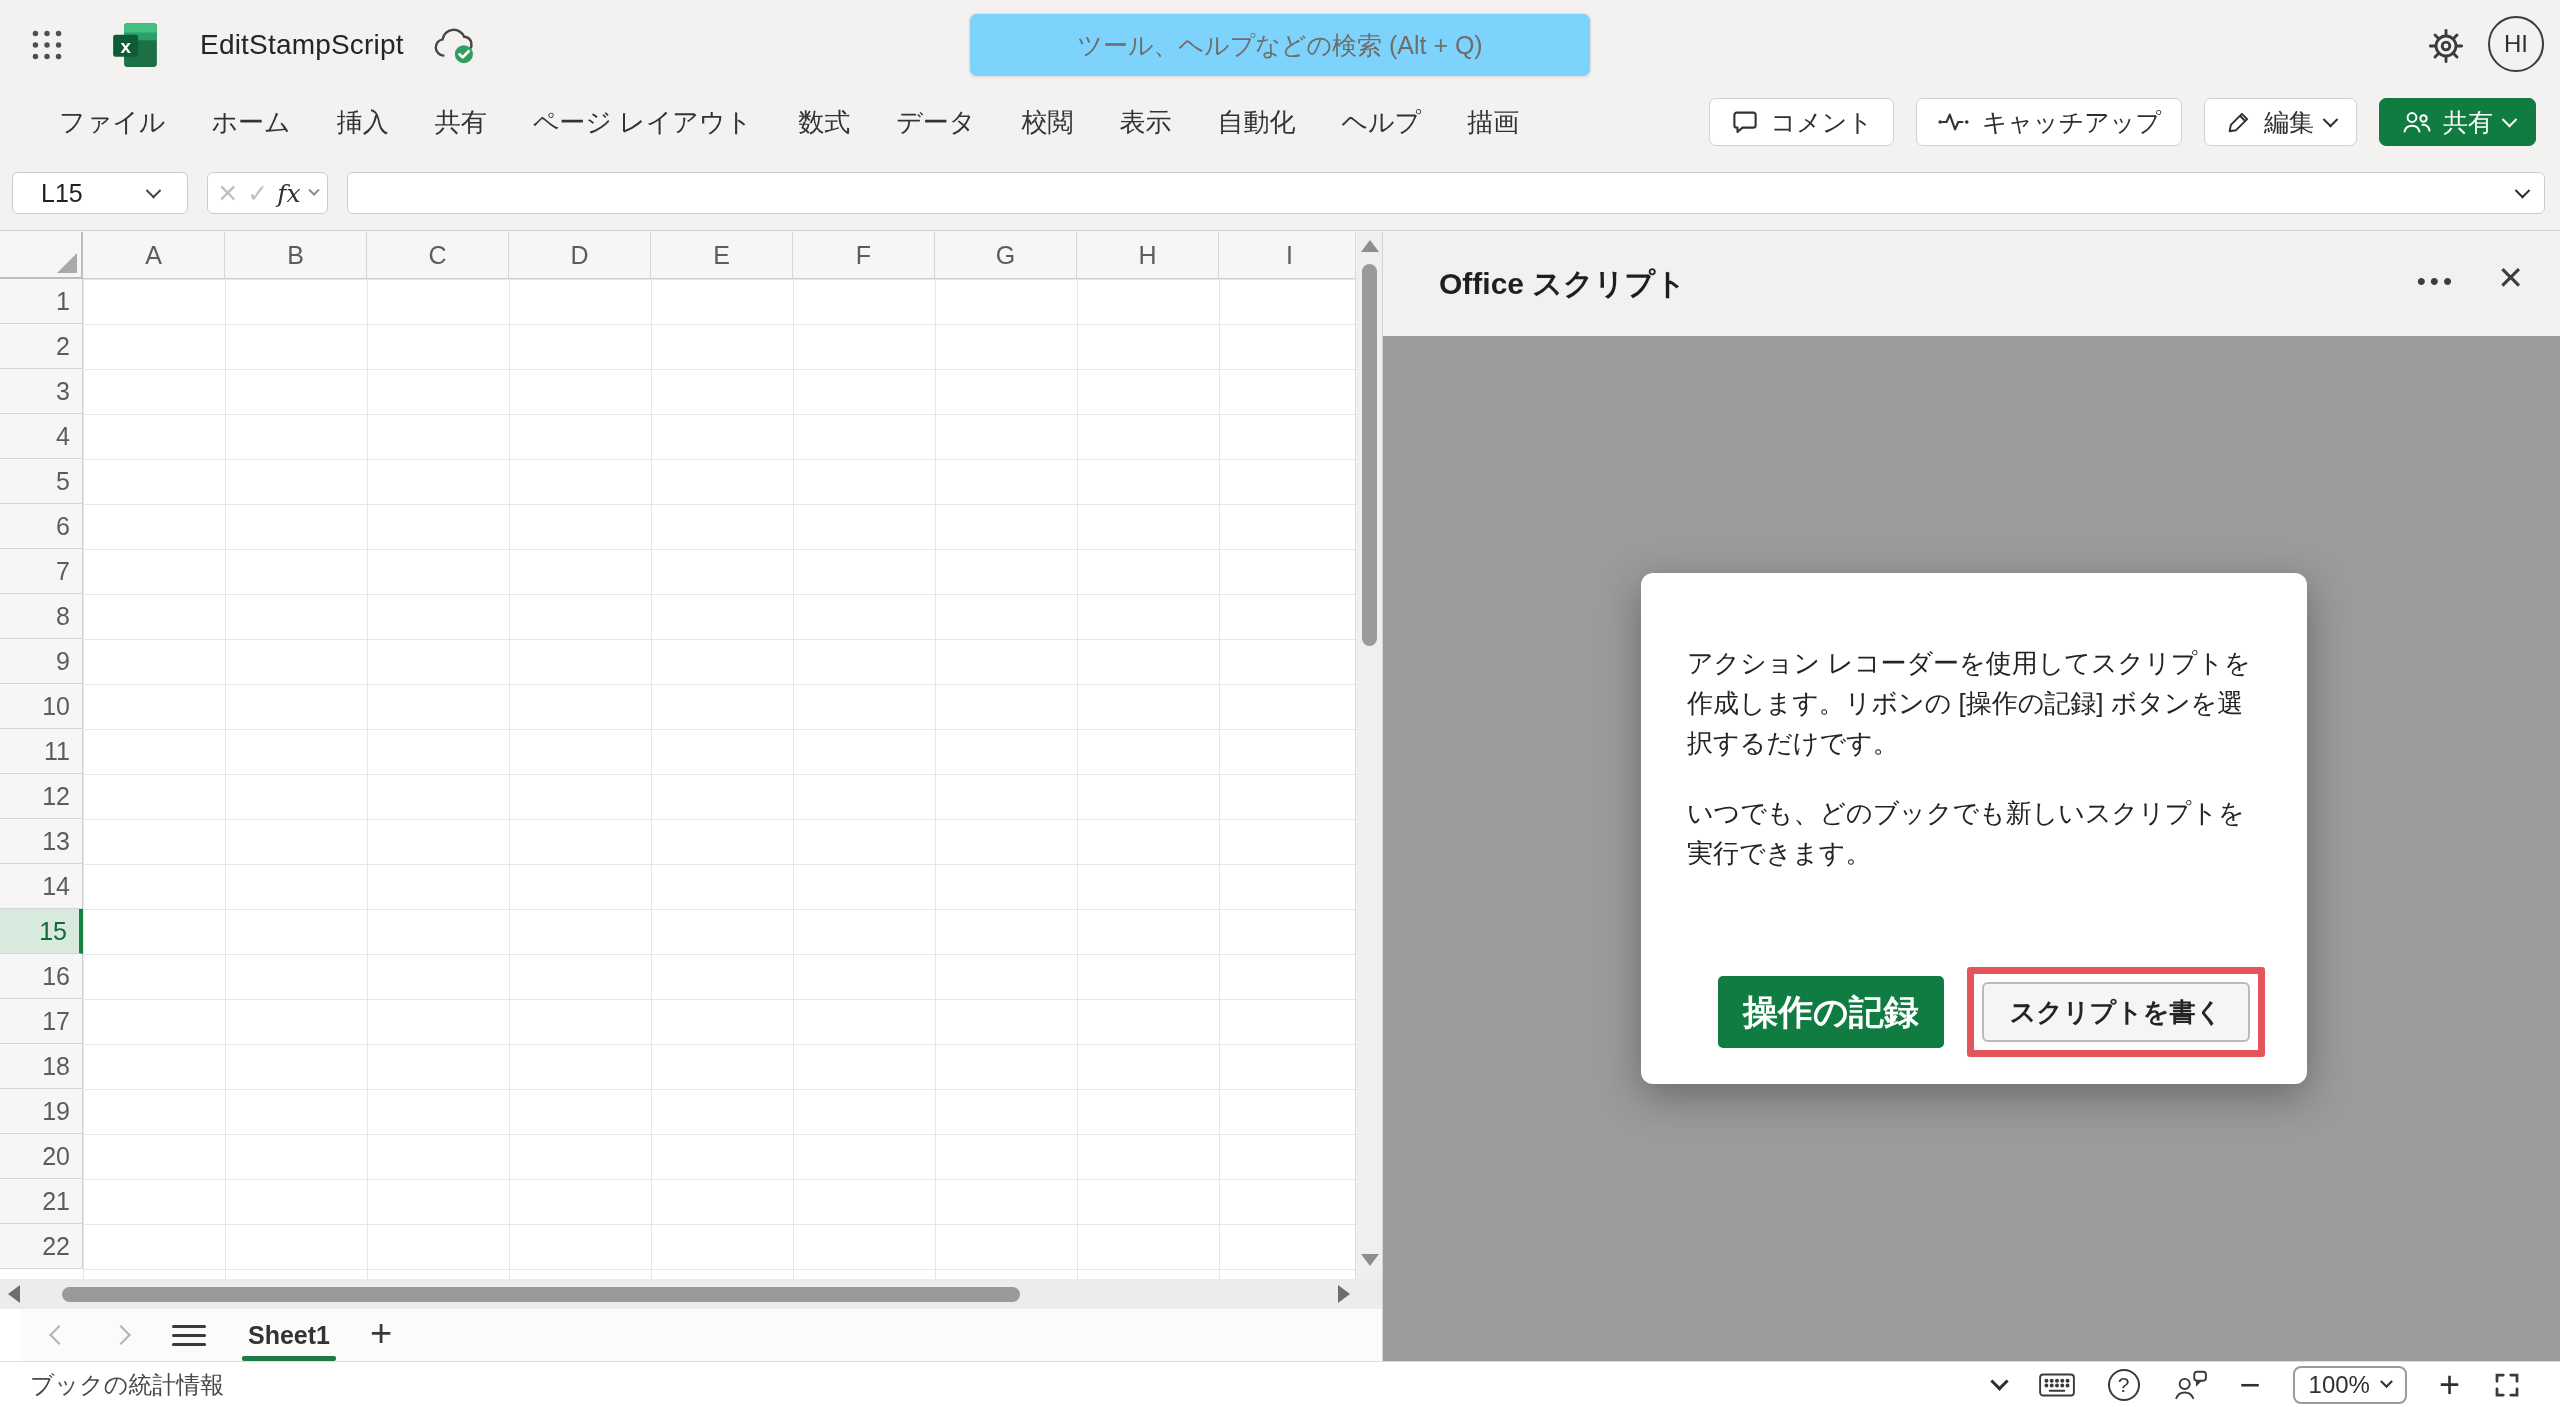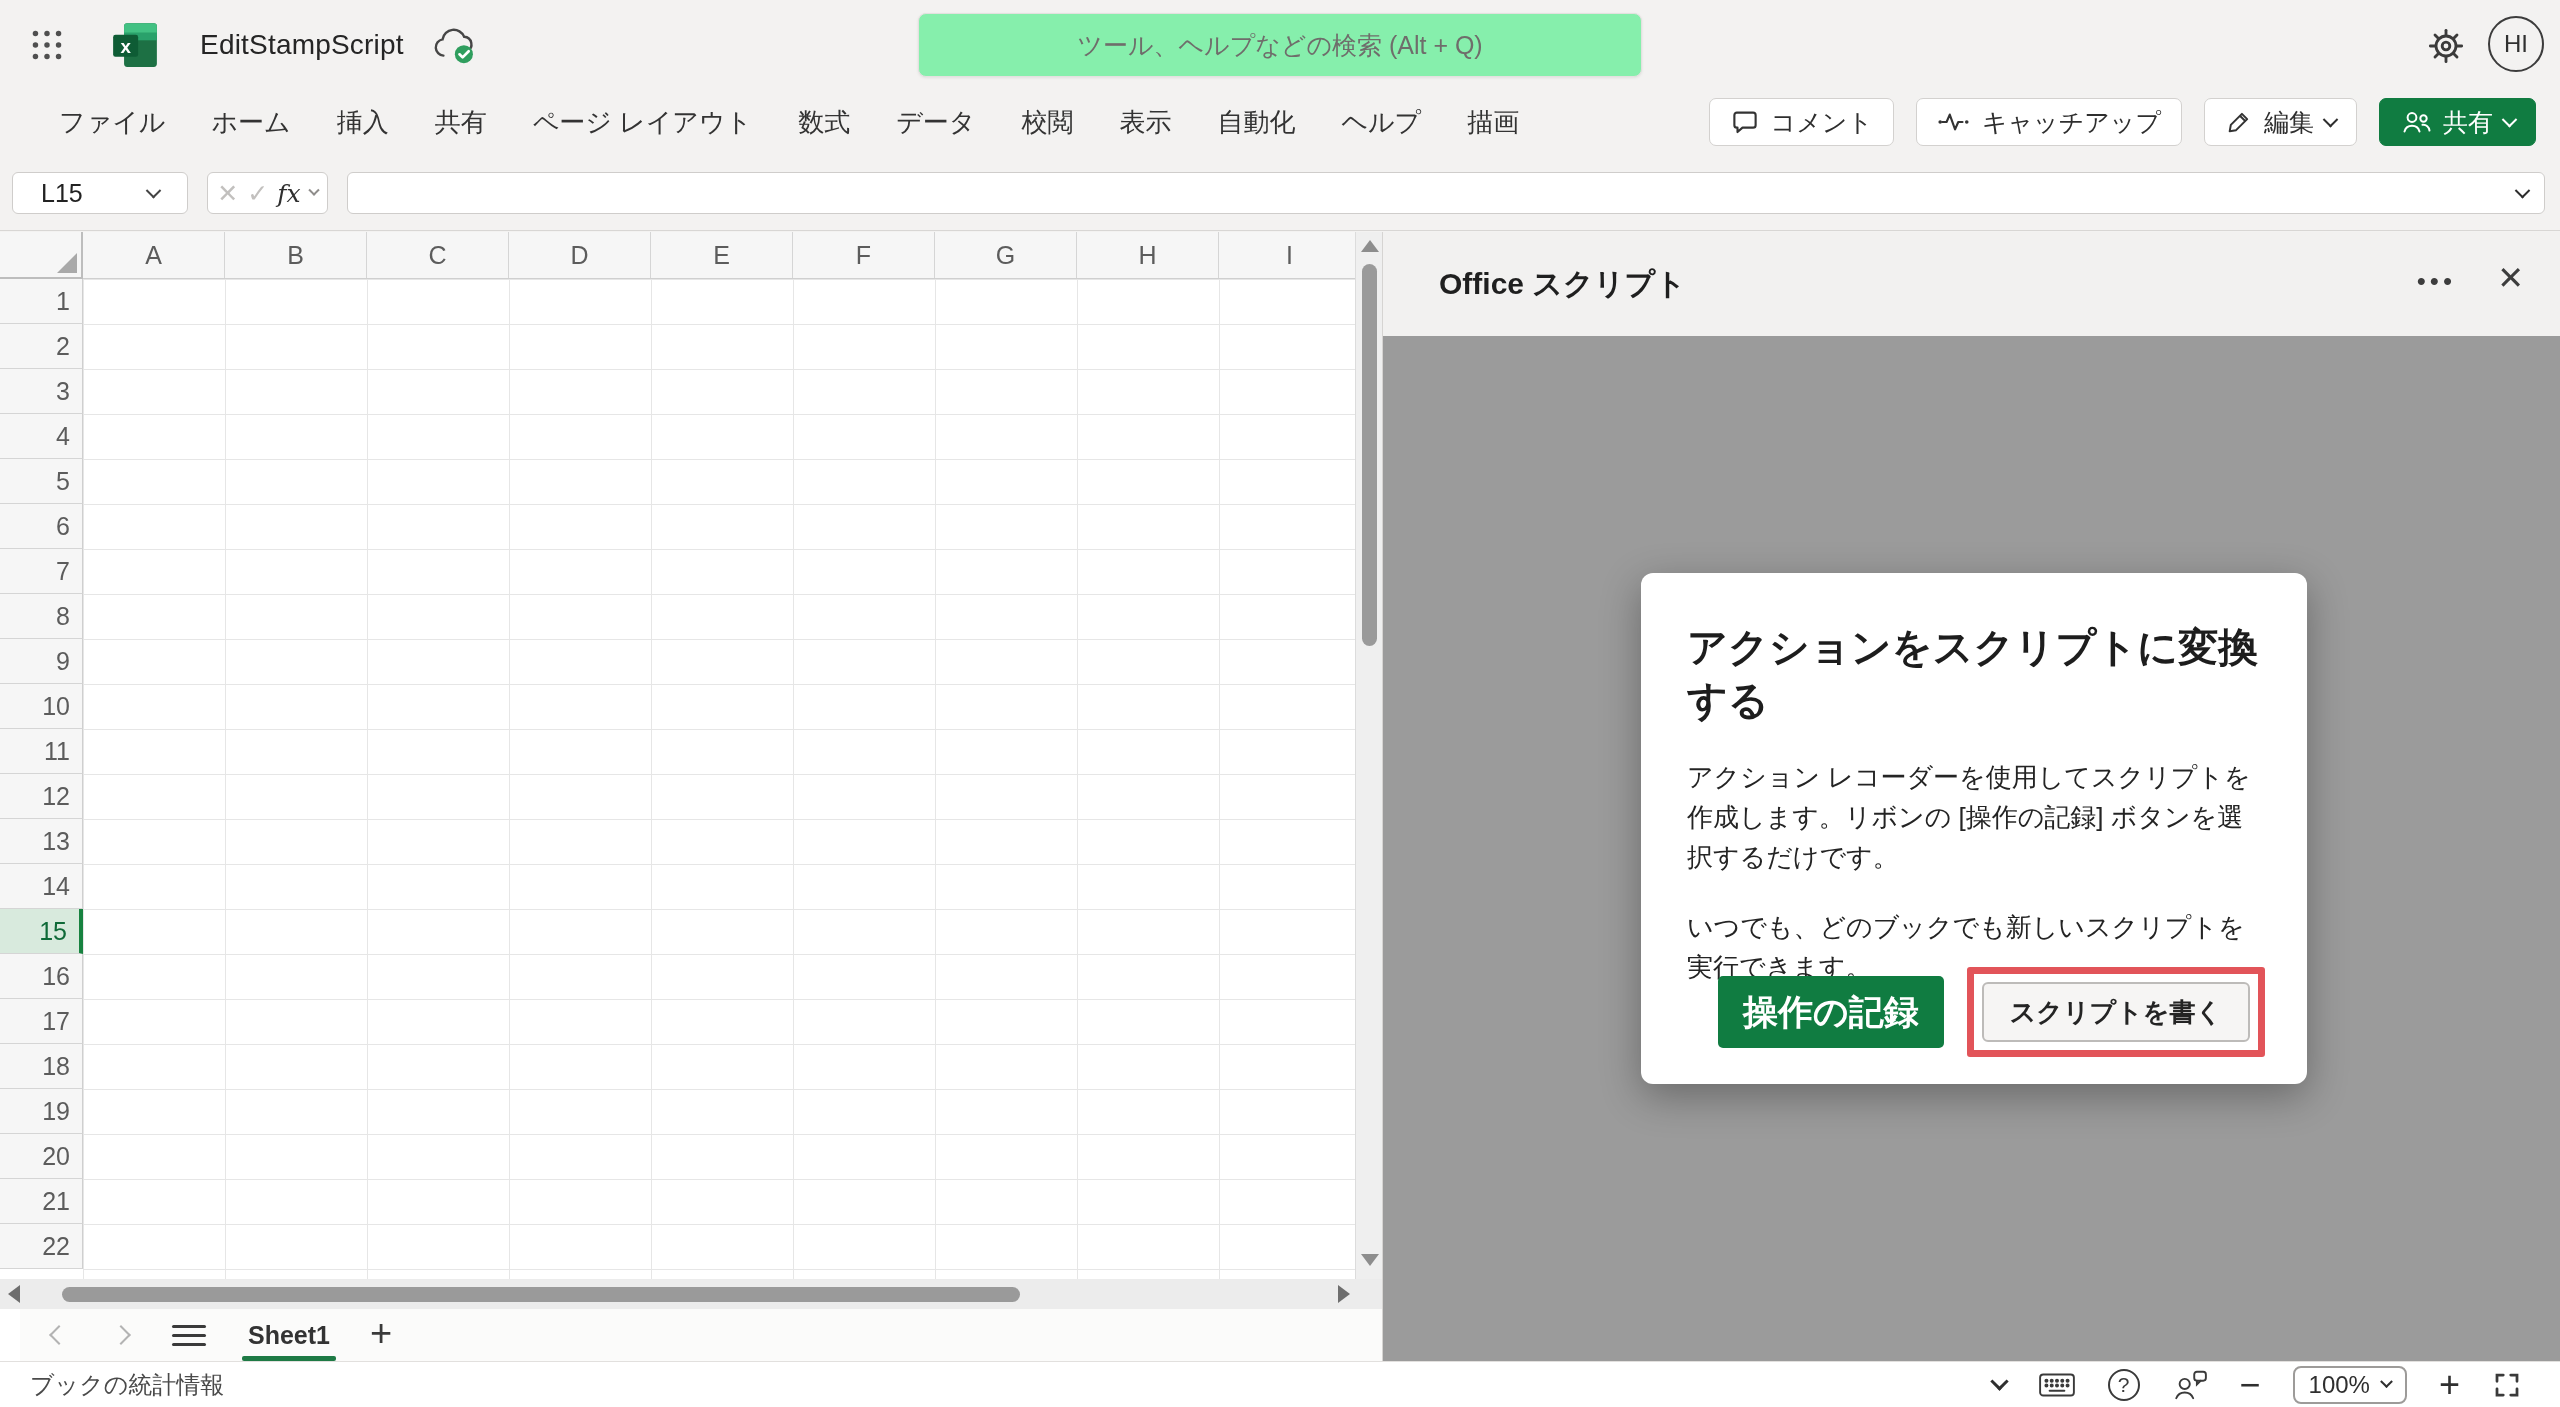--- a/index.html
+++ b/index.html
@@ -5,21 +5,21 @@
   html,body{margin:0;padding:0;background:#e9e9e9;}
   *{box-sizing:border-box;font-family:"Liberation Sans",sans-serif;}
   #app{position:relative;width:2560px;height:1407px;background:#f3f2f1;overflow:hidden;}
 
   
   .topbar{position:absolute;left:0;top:0;width:2560px;height:90px;display:flex;align-items:center;}
   .applauncher{margin-left:16px;width:62px;height:62px;display:flex;align-items:center;justify-content:center;border-radius:4px;cursor:pointer;}
   .excel-icon{margin-left:32px;width:50px;height:50px;display:flex;align-items:center;justify-content:center;}
   .doc-title{margin-left:40px;font-size:28px;color:#252525;letter-spacing:.2px;}
   .cloud-icon{margin-left:26px;display:flex;align-items:center;}
-  .searchbox{position:absolute;left:50%;top:13px;transform:translateX(-50%);width:724px;height:64px;background:#86efac;border:1px solid #e3e1df;border-radius:8px;box-shadow:0 1px 3px rgba(0,0,0,.08);display:flex;align-items:center;justify-content:center;cursor:text;}
+  .searchbox{position:absolute;left:50%;top:13px;transform:translateX(-50%);width:622px;height:64px;background:#7dd3fc;border:1px solid #e3e1df;border-radius:8px;box-shadow:0 1px 3px rgba(0,0,0,.08);display:flex;align-items:center;justify-content:center;cursor:text;}
   .searchbox span{font-size:25px;color:#6f6d6b;}
   .gear-btn{position:absolute;right:92px;top:24px;width:44px;height:44px;display:flex;align-items:center;justify-content:center;cursor:pointer;}
   .avatar{position:absolute;right:16px;top:16px;width:56px;height:56px;border:2px solid #3c3c3c;border-radius:50%;display:flex;align-items:center;justify-content:center;font-size:24px;color:#303030;background:transparent;cursor:pointer;}
 
   
   .ribbonrow{position:absolute;left:0;top:90px;width:2560px;height:65px;}
   .rtabs{display:flex;align-items:center;height:65px;padding-left:36px;}
   .rtab{padding:0 23px;font-size:26px;color:#333;height:65px;display:flex;align-items:center;cursor:pointer;white-space:pre;}
   .ribbon-actions{position:absolute;right:24px;top:8px;display:flex;align-items:center;gap:22px;}
   .ract{height:48px;border:1px solid #d3d1cf;background:#fff;border-radius:7px;display:flex;align-items:center;gap:11px;padding:0 20px;font-size:25px;color:#2e2e2e;cursor:pointer;}
@@ -305,21 +305,20 @@
     </div>
 
     <div class="pane">
       <div class="pane-header">
         <div class="pane-title">Office スクリプト</div>
         <div class="pane-more">•••</div>
         <div class="pane-close">✕</div>
       </div>
       <div class="pane-overlay">
         <div class="card">
-          <h2>アクションをスクリプトに変換する</h2>
           <p>アクション レコーダーを使用してスクリプトを作成します。リボンの [操作の記録] ボタンを選択するだけです。</p>
           <p>いつでも、どのブックでも新しいスクリプトを実行できます。</p>
           <div class="btnrow">
             <button class="btn-record">操作の記録</button>
             <div class="red-box">
               <button class="btn-write">スクリプトを書く</button>
             </div>
           </div>
         </div>
       </div>

